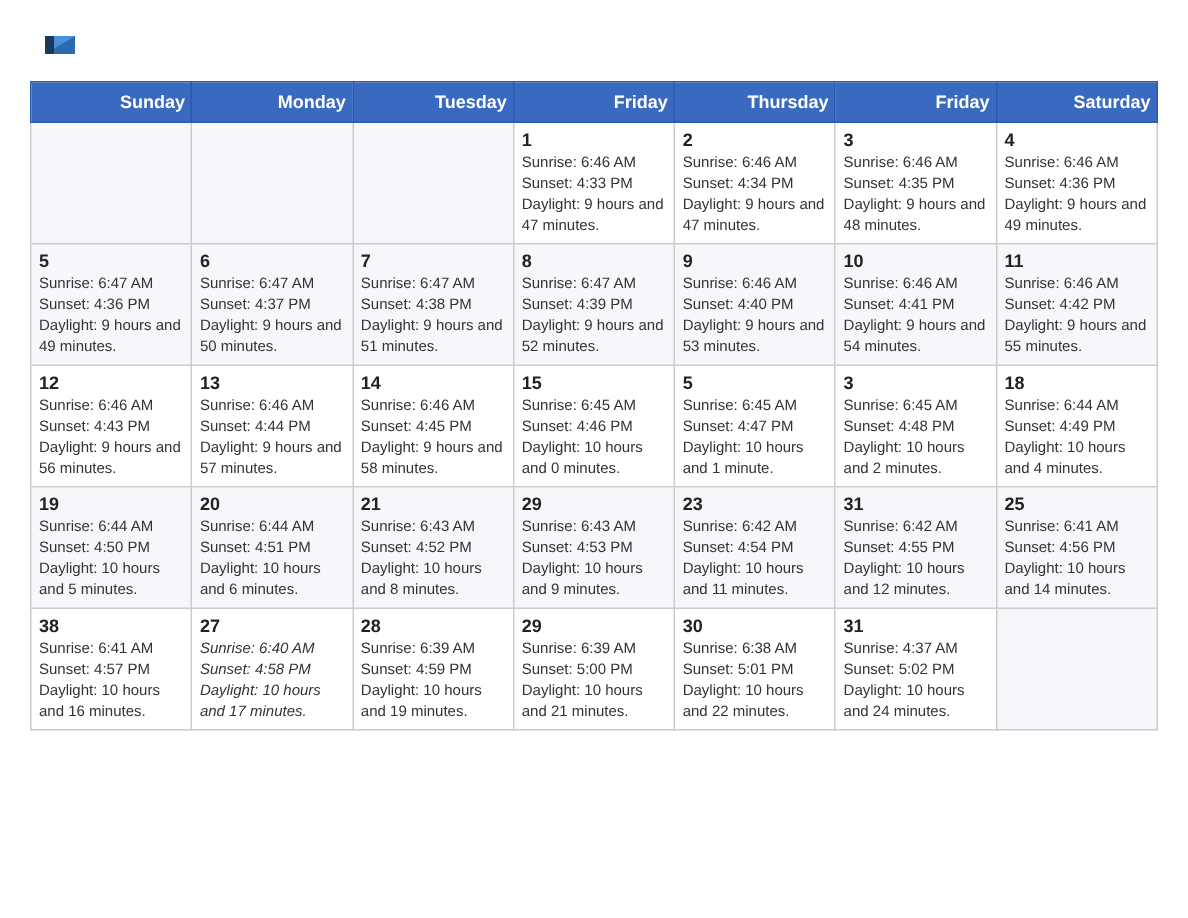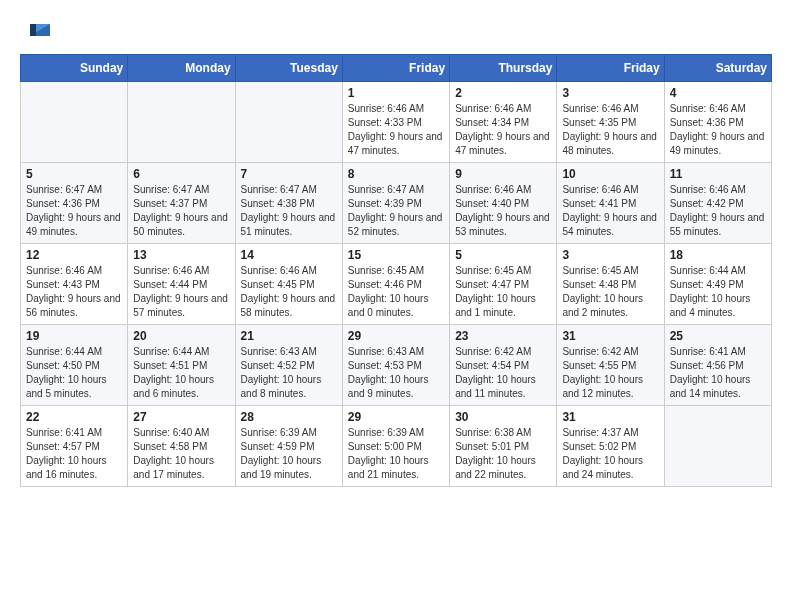--- a/index.html
+++ b/index.html
@@ -272,28 +272,28 @@
           </td>
           <td>
             <div class="day-number">25</div>
             <div class="day-info" style="white-space: pre-line;">Sunrise: 6:41 AM
 Sunset: 4:56 PM
 Daylight: 10 hours and 14 minutes.</div>
           </td>
         </tr>
         <tr>
           <td>
-            <div class="day-number">22</div>
+            <div class="day-number">38</div>
             <div class="day-info" style="white-space: pre-line;">Sunrise: 6:41 AM
 Sunset: 4:57 PM
 Daylight: 10 hours and 16 minutes.</div>
           </td>
           <td>
             <div class="day-number">27</div>
-            <div class="day-info" style="white-space: pre-line;">Sunrise: 6:40 AM
+            <div class="day-info" style="white-space: pre-line; font-style: italic;">Sunrise: 6:40 AM
 Sunset: 4:58 PM
 Daylight: 10 hours and 17 minutes.</div>
           </td>
           <td>
             <div class="day-number">28</div>
             <div class="day-info" style="white-space: pre-line;">Sunrise: 6:39 AM
 Sunset: 4:59 PM
 Daylight: 10 hours and 19 minutes.</div>
           </td>
           <td>

